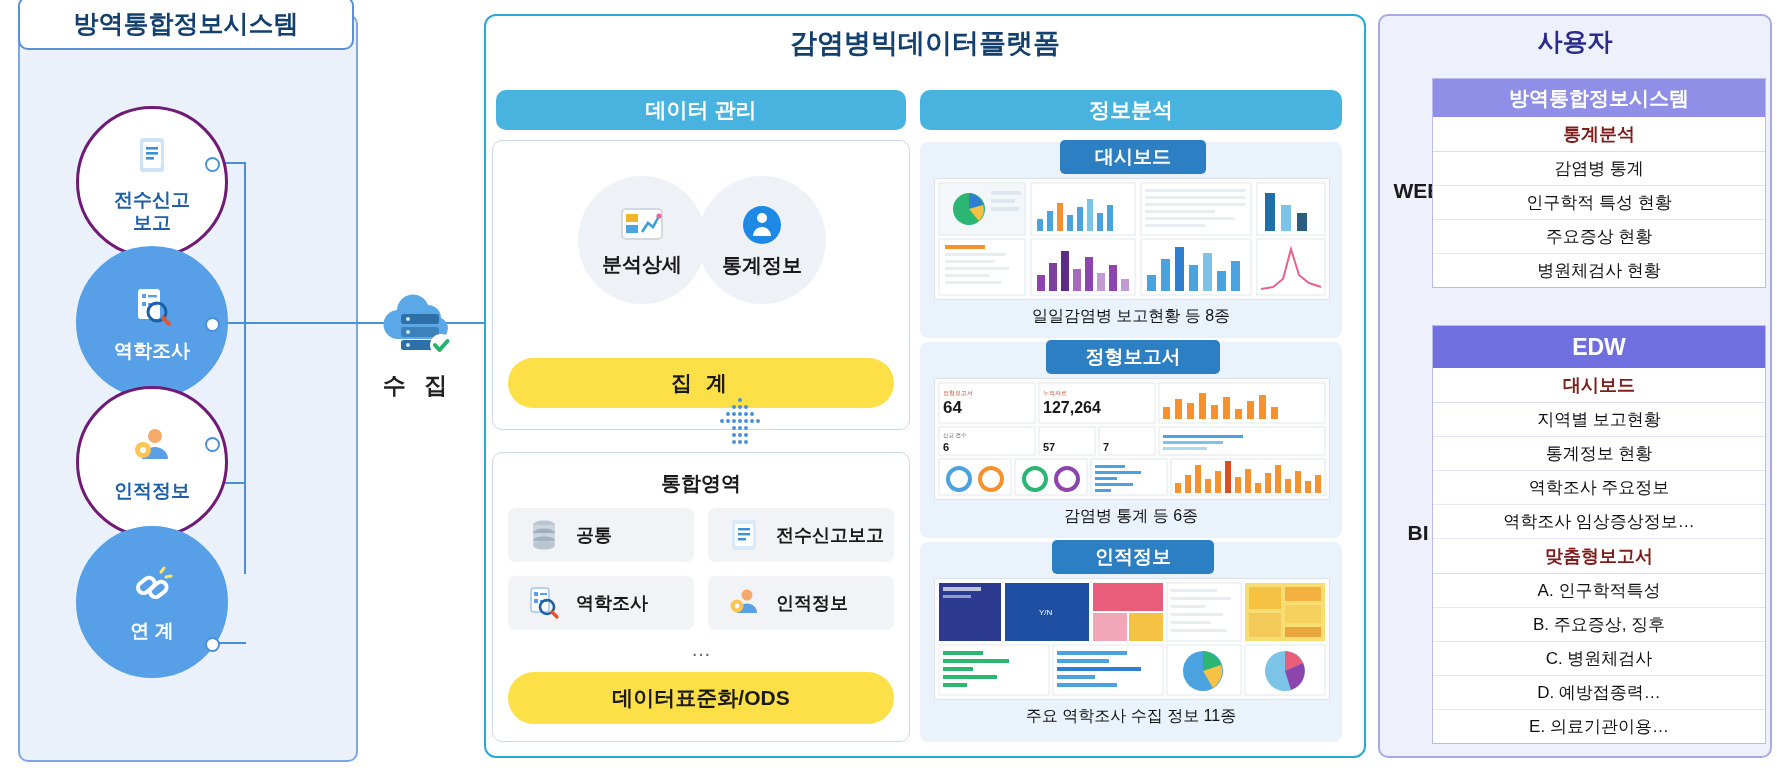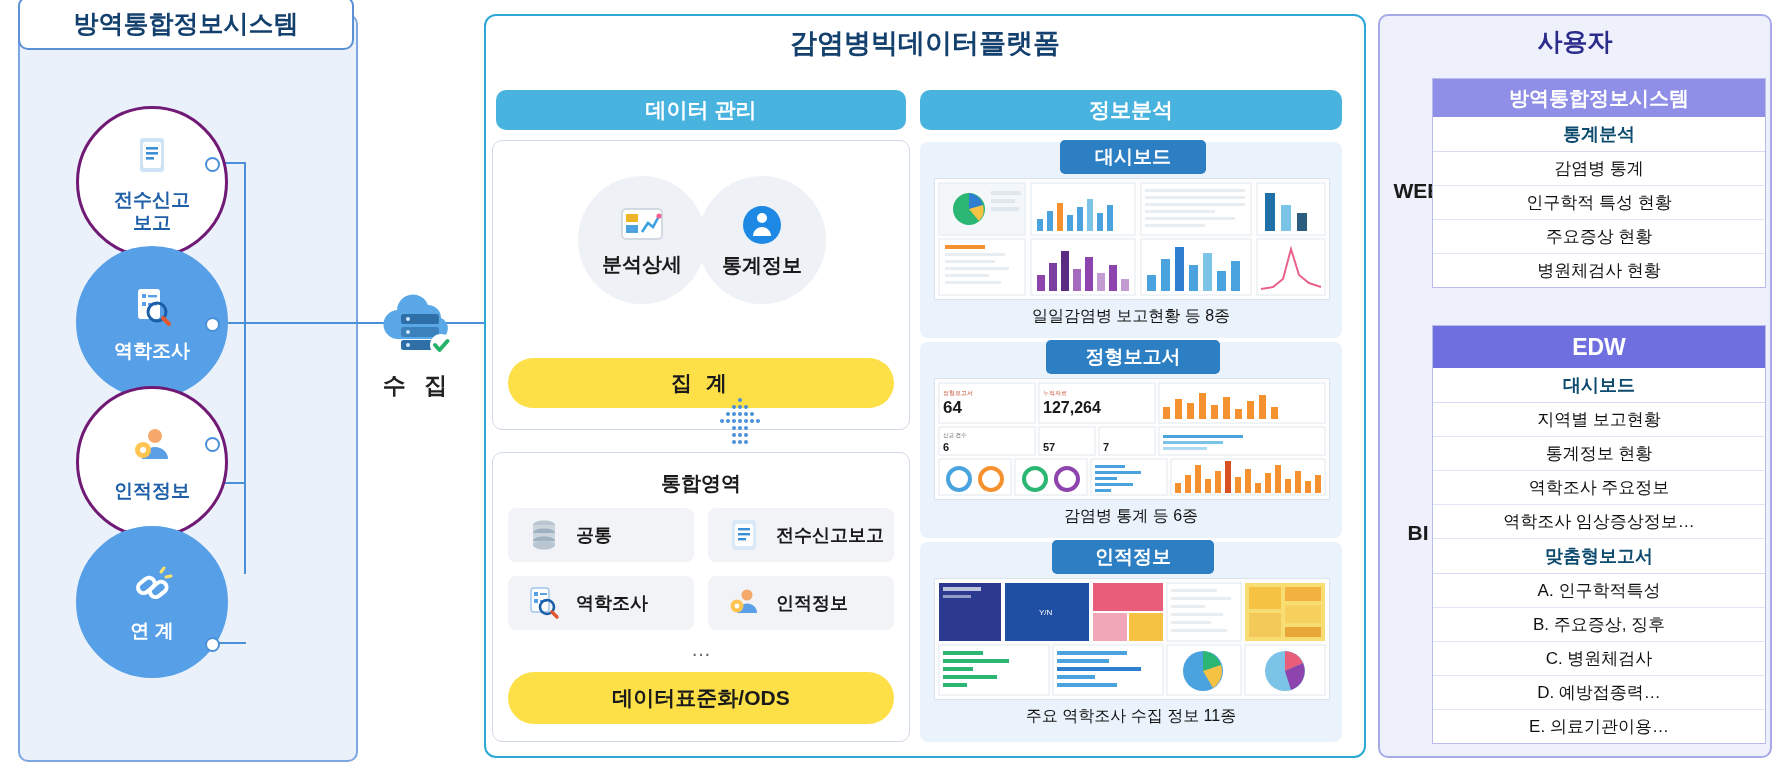--- a/index.html
+++ b/index.html
@@ -330,21 +330,21 @@
     justify-content: center;
   }
   .rb-head.edw {
     background: #6f6fe0;
     font-size: 23px;
     height: 42px;
   }
   .rb-sub {
     height: 34px;
     background: #ffffff;
-    color: #0c4a6e;
+    color: #7f1d1d;
     font-size: 18px;
     font-weight: bold;
     display: flex;
     align-items: center;
     justify-content: center;
     border-bottom: 1px solid #d9dbf2;
   }
   .rb-row {
     height: 33px;
     display: flex;

